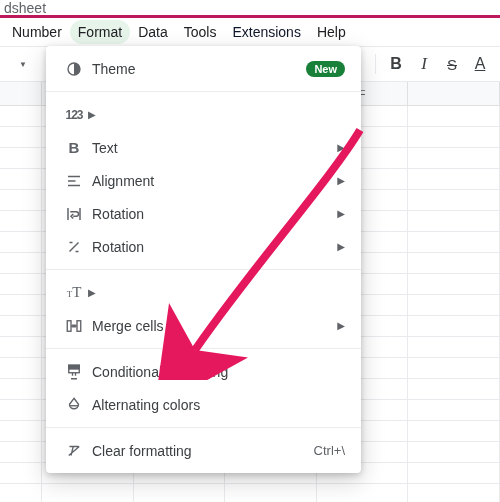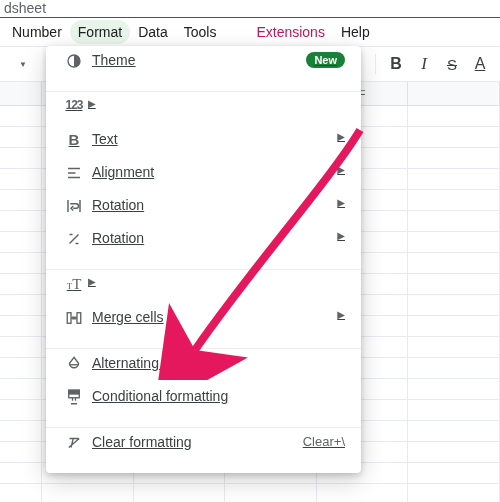--- a/index.html
+++ b/index.html
@@ -9,21 +9,21 @@
     font-size: 14px;
     color: #3c4043;
     background: #fff;
     width: 500px;
     height: 502px;
     overflow: hidden;
     position: relative;
   }
   .topbar {
     height: 18px;
-    border-bottom: 1px solid #be185d;
+    border-bottom: 3px solid #be185d;
     position: relative;
     color: #5f6368;
     font-size: 14px;
   }
   .title-frag {
     position: absolute;
     left: 0; top: 0;
     padding: 0 4px;
   }
   .menubar {
@@ -37,22 +37,21 @@
   .menubar .menu-item {
     padding: 4px 8px;
     border-radius: 4px;
     cursor: default;
   }
   .menubar .menu-item.active {
     background: #e6f4ea;
     border-radius: 12px;
   }
   .menubar .menu-item.disabled {
-    color: #be185d;
-    margin-left: 24px;
+    color: #0f172a;
   }
   .toolbar {
     height: 36px;
     border-top: 1px solid #e8eaed;
     border-bottom: 1px solid #e8eaed;
     display: flex;
     align-items: center;
     position: relative;
   }
   .toolbar .left-fragment {
@@ -125,27 +124,26 @@
     top: 46px;
     width: 315px;
     background: #fff;
     border-radius: 4px;
     box-shadow: 0 2px 6px rgba(0,0,0,.18), 0 8px 24px rgba(0,0,0,.18);
     padding: 6px 0;
     z-index: 10;
   }
   .menu .row {
     display: flex;
-    align-items: flex-start;
+    align-items: center;
     height: 33px;
     padding: 0 16px 0 14px;
     color: #3c4043;
     font-size: 14px;
     position: relative;
-    text-decoration: underline;
   }
   .menu .row .icon {
     width: 28px;
     display: flex;
     justify-content: center;
     color: #5f6368;
   }
   .menu .row .label { flex: 1; padding-left: 4px;}
   .menu .row .arrow {
     font-size: 10px;
@@ -460,51 +458,51 @@
           <path d="M8 12h3M16 12h-3"></path>
           <path d="M10 10l2 2-2 2M14 10l-2 2 2 2"></path>
         </svg>
     </span>
     <span class="label">Merge cells</span>
     <span class="arrow">▶</span>
   </div>
 
   <div class="divider"></div>
 
-  <div class="row">
-    <span class="icon">
-      <svg class="ico" viewBox="0 0 24 24" stroke="#5f6368" stroke-width="1.8" fill="none">
-          <path d="M12 3l6 8a6 6 0 1 1-12 0z"></path>
-          <path d="M6 13h12"></path>
-        </svg>
-    </span>
-    <span class="label">Alternating colors</span>
-  </div>
-
   <div class="row" style="position:relative">
     <span class="icon">
       <svg class="ico" viewBox="0 0 24 24" stroke="#5f6368" stroke-width="1.8" fill="none">
           <rect x="5" y="3" width="14" height="10"></rect>
           <rect x="5" y="3" width="14" height="5" fill="#5f6368"></rect>
           <path d="M10 13v4M14 13v4M8 21h8"></path>
         </svg>
     </span>
     <span class="label">Conditional formatting</span>
   </div>
 
+  <div class="row">
+    <span class="icon">
+      <svg class="ico" viewBox="0 0 24 24" stroke="#5f6368" stroke-width="1.8" fill="none">
+          <path d="M12 3l6 8a6 6 0 1 1-12 0z"></path>
+          <path d="M6 13h12"></path>
+        </svg>
+    </span>
+    <span class="label">Alternating colors</span>
+  </div>
+
   <div class="divider"></div>
 
   <div class="row">
     <span class="icon">
       <svg class="ico" viewBox="0 0 24 24" stroke="#5f6368" stroke-width="1.8" fill="none">
           <path d="M6 6h12M11 6l-3 12M5 18l14-12"></path>
         </svg>
     </span>
     <span class="label">Clear formatting</span>
-    <span class="hint">Clear+\</span>
+    <span class="hint">Ctrl+\</span>
   </div>
 
 </div>
 
 <div class="highlight-box" style="left:50px; top:357px; width:210px; height:36px;"></div>
 
 <svg class="annotation-arrow" style="left:150px; top:120px; width:230px; height:260px;" viewBox="0 0 230 260">
   <defs>
     <marker id="ah" markerWidth="14" markerHeight="14" refX="3" refY="6" orient="auto">
       <path d="M0,0 L12,6 L0,12 L3,6 Z" fill="#e6185d"></path>

